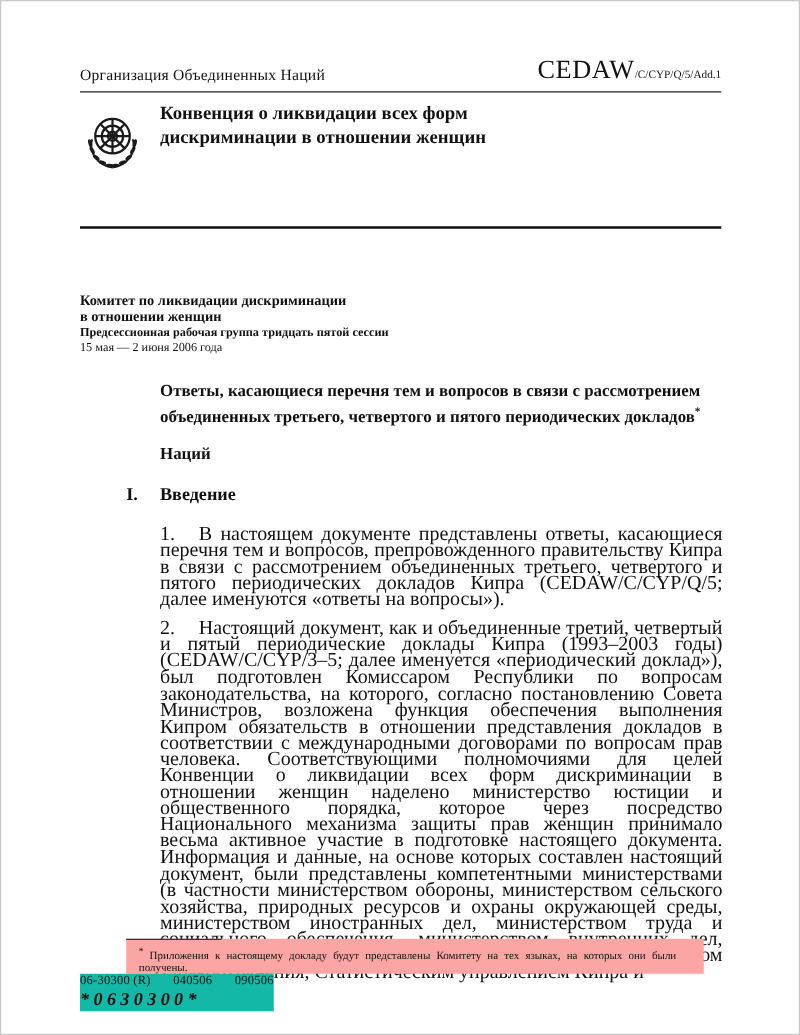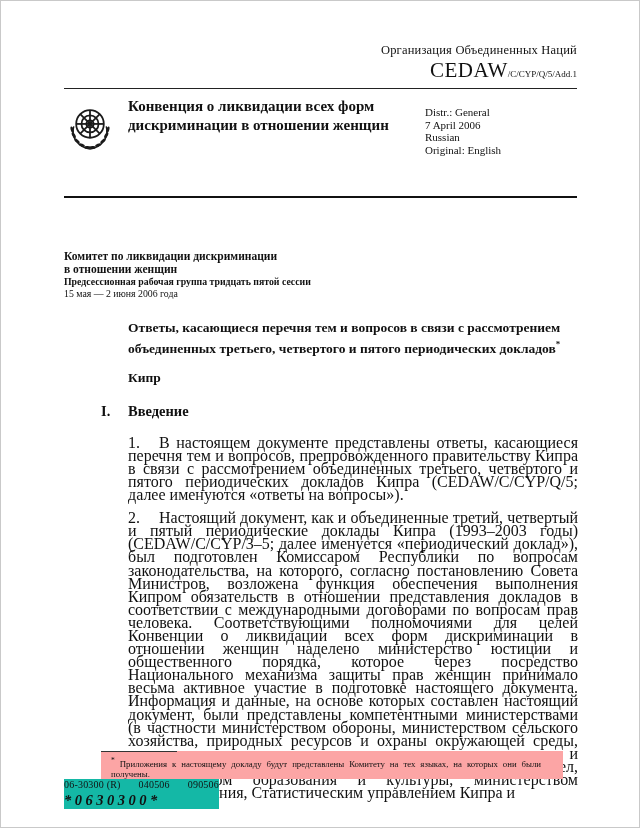--- a/index.html
+++ b/index.html
@@ -8,21 +8,21 @@
     font-family:"Liberation Serif","DejaVu Serif",serif;
     -webkit-font-smoothing:antialiased;
   }
   .page{
     position:relative;width:640px;height:828px;background:#fff;
     border:1px solid #c9c9c9;box-sizing:border-box;overflow:hidden;
   }
   .content{padding:0 62px 0 63px;}
 
   
-  .topbar{display:flex;justify-content:space-between;align-items:flex-end;padding-top:42px;flex-direction:column;}
+  .topbar{display:flex;justify-content:space-between;align-items:flex-end;padding-top:42px;}
   .org-name{font-size:12.5px;letter-spacing:0.2px;}
   .doc-symbol{font-size:21px;letter-spacing:0.5px;white-space:nowrap;text-align:right;}
   .sym-suffix{font-size:9px;letter-spacing:0;}
   .rule-thin{border-bottom:1px solid #222;margin-top:5px;}
 
   
   .masthead{display:flex;margin-top:8px;}
   .emblem{width:52px;height:58px;margin-top:2px;flex:0 0 auto;}
   .conv-title{font-weight:bold;font-size:15px;line-height:18.5px;width:272px;margin-left:12px;}
   .distr-block{margin-left:auto;width:152px;font-size:11px;line-height:12.5px;padding-top:9px;}
@@ -94,40 +94,34 @@
             <ellipse cx="29" cy="56" rx="4" ry="1.8" transform="rotate(5 29 56)"></ellipse>
             <ellipse cx="54" cy="34" rx="4" ry="1.8" transform="rotate(-75 54 34)"></ellipse>
             <ellipse cx="52" cy="41" rx="4" ry="1.8" transform="rotate(-60 52 41)"></ellipse>
             <ellipse cx="48" cy="48" rx="4" ry="1.8" transform="rotate(-40 48 48)"></ellipse>
             <ellipse cx="42" cy="53" rx="4" ry="1.8" transform="rotate(-20 42 53)"></ellipse>
             <ellipse cx="35" cy="56" rx="4" ry="1.8" transform="rotate(-5 35 56)"></ellipse>
           </g>
         </svg>
       </div>
       <div class="conv-title">Конвенция о ликвидации всех форм дискриминации в отношении женщин</div>
-      <div class="distr-block">
-        <div>Distr.: General</div>
-        <div>7 April 2006</div>
-        <div>Russian</div>
-        <div>Original: English</div>
-      </div>
     </div>
 
     <div class="rule-thick"></div>
 
     <div class="committee">
       <div class="c-bold">Комитет по ликвидации дискриминации</div>
       <div class="c-bold">в отношении женщин</div>
       <div class="c-session">Предсессионная рабочая группа тридцать пятой сессии</div>
       <div class="c-dates">15 мая — 2 июня 2006 года</div>
     </div>
 
     <div class="doc-title"><span>Ответы, касающиеся перечня тем и вопросов в связи с рассмотрением объединенных третьего, четвертого и пятого периодических докладов</span><sup class="fn-ref">*</sup></div>
 
-    <div class="country">Кипр</div>
+    <div class="country">Наций</div>
 
     <div class="section-heading">
       <span class="sec-num">I.</span><span class="sec-title">Введение</span>
     </div>
 
     <p class="para"><span class="pnum">1.</span><span class="ptext">В настоящем документе представлены ответы, касающиеся перечня тем и вопросов, препровожденного правительству Кипра в связи с рассмотрением объединенных третьего, четвертого и пятого периодических докладов Кипра (CEDAW/C/CYP/Q/5; далее именуются «ответы на вопросы»).</span></p>
 
     <p class="para"><span class="pnum">2.</span><span class="ptext">Настоящий документ, как и объединенные третий, четвертый и пятый периодические доклады Кипра (1993–2003 годы) (CEDAW/C/CYP/3–5; далее именуется «периодический доклад»), был подготовлен Комиссаром Республики по вопросам законодательства, на которого, согласно постановлению Совета Министров, возложена функция обеспечения выполнения Кипром обязательств в отношении представления докладов в соответствии с международными договорами по вопросам прав человека. Соответствующими полномочиями для целей Конвенции о ликвидации всех форм дискриминации в отношении женщин наделено министерство юстиции и общественного порядка, которое через посредство Национального механизма защиты прав женщин принимало весьма активное участие в подготовке настоящего документа. Информация и данные, на основе которых составлен настоящий документ, были представлены компетентными министерствами (в частности министерством обороны, министерством сельского хозяйства, природных ресурсов и охраны окружающей среды, министерством иностранных дел, министерством труда и социального обеспечения, министерством внутренних дел, министерством образования и культуры, министерством здравоохранения, Статистическим управлением Кипра и</span></p>
 
   </div>

